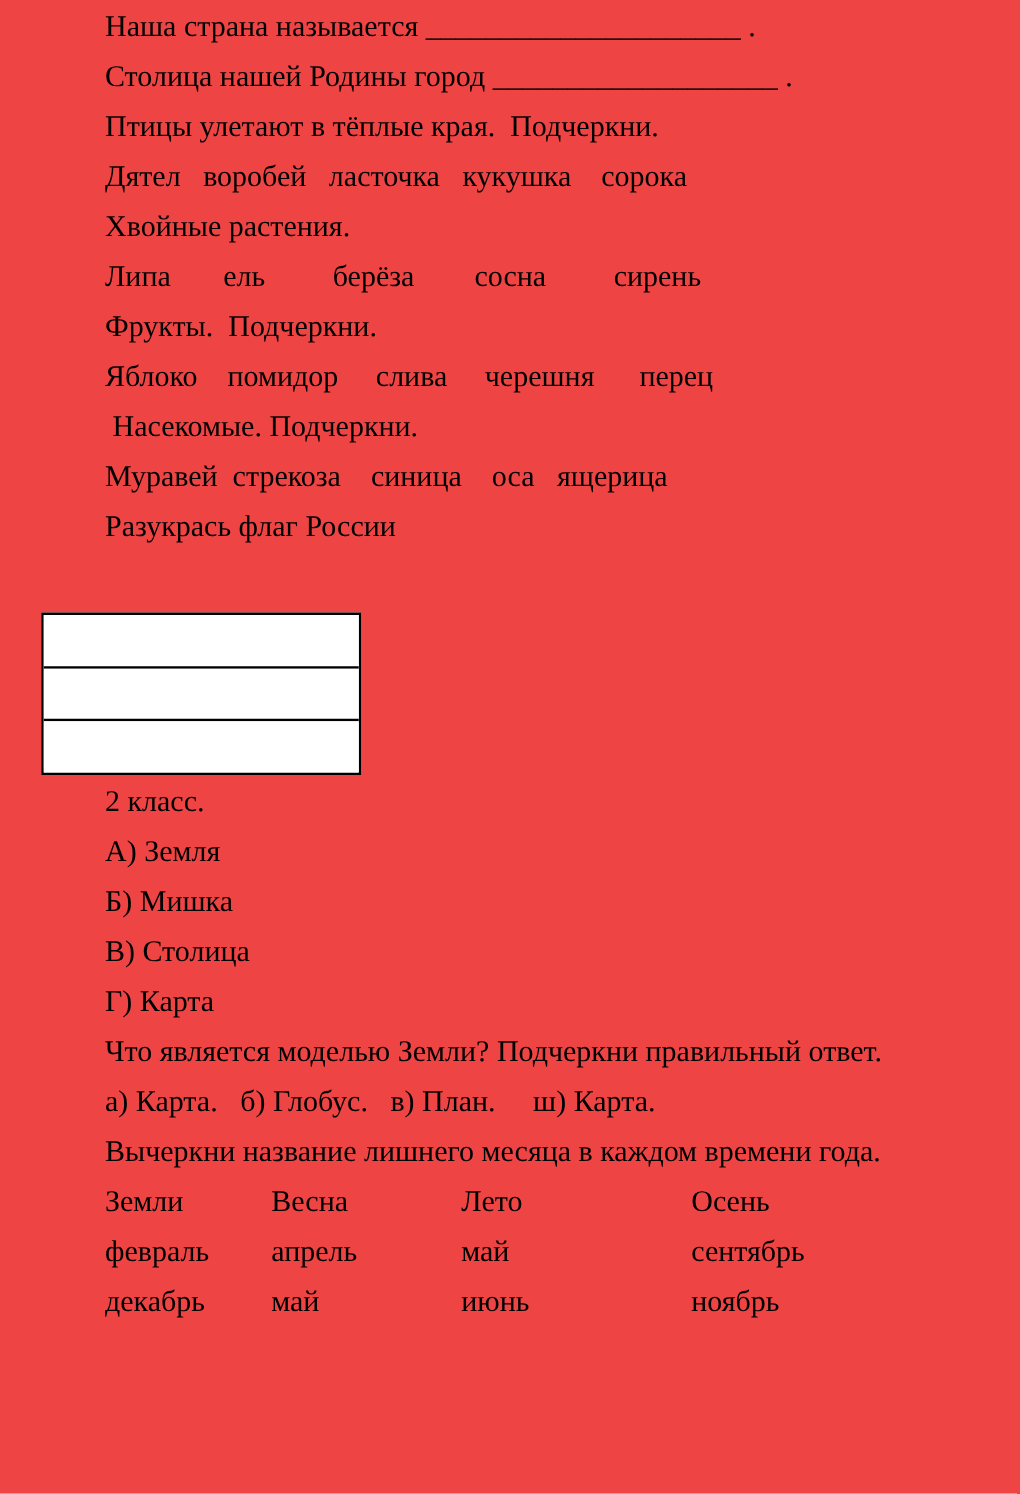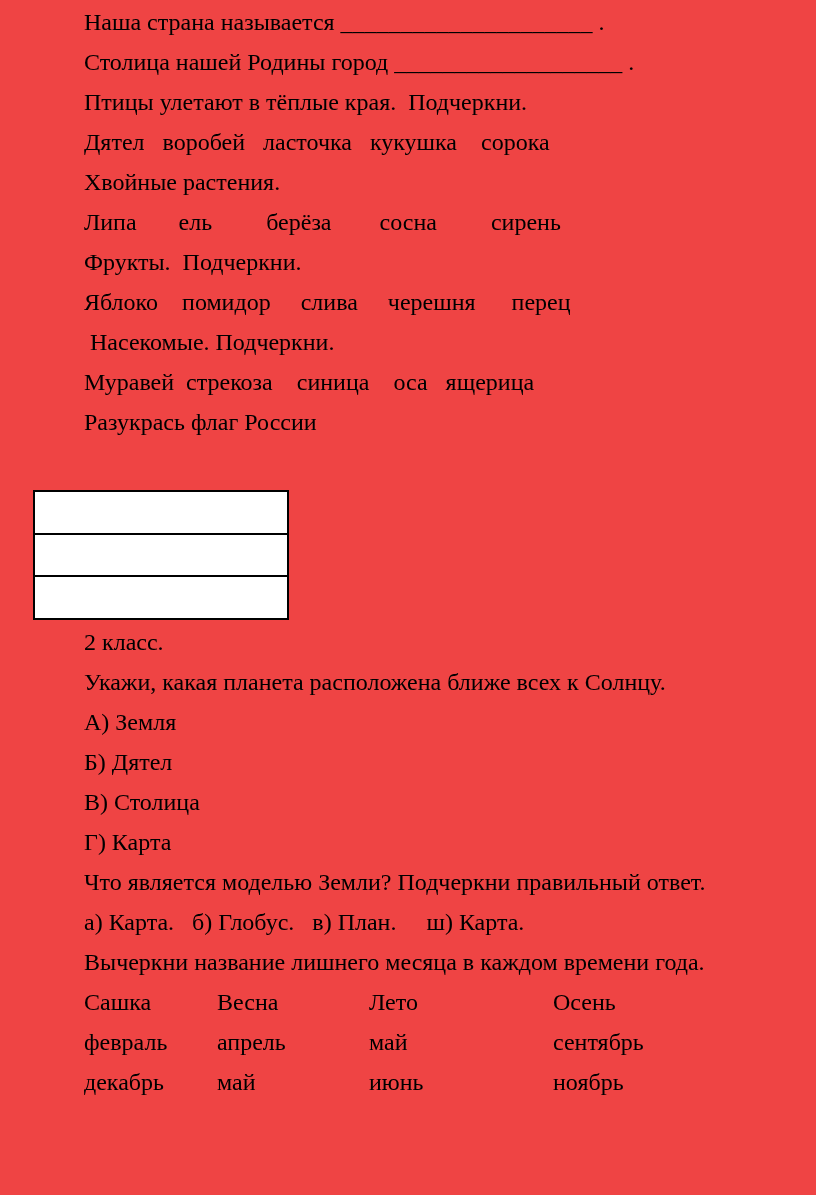--- a/index.html
+++ b/index.html
@@ -72,31 +72,30 @@
   <p class="line">Муравей  стрекоза    синица    оса   ящерица</p>
   <p class="line">Разукрась флаг России</p>
 
   <div class="flag">
     <div class="stripe divided"></div>
     <div class="stripe divided"></div>
     <div class="stripe"></div>
   </div>
 
   <p class="line grade">2 класс.</p>
-  <p class="line">Укажи, какая планета расположена ближе всех к Солнцу.</p>
   <p class="line">А) Земля</p>
-  <p class="line">Б) Дятел</p>
+  <p class="line">Б) Мишка</p>
   <p class="line">В) Столица</p>
   <p class="line">Г) Карта</p>
   <p class="line">Что является моделью Земли? Подчеркни правильный ответ.</p>
   <p class="line">а) Карта.   б) Глобус.   в) План.     ш) Карта.</p>
   <p class="line">Вычеркни название лишнего месяца в каждом времени года.</p>
 
   <div class="seasons">
-    <div class="cell">Сашка</div>
+    <div class="cell">Земли</div>
     <div class="cell">Весна</div>
     <div class="cell">Лето</div>
     <div class="cell">Осень</div>
 
     <div class="cell">февраль</div>
     <div class="cell">апрель</div>
     <div class="cell">май</div>
     <div class="cell">сентябрь</div>
 
     <div class="cell">декабрь</div>

